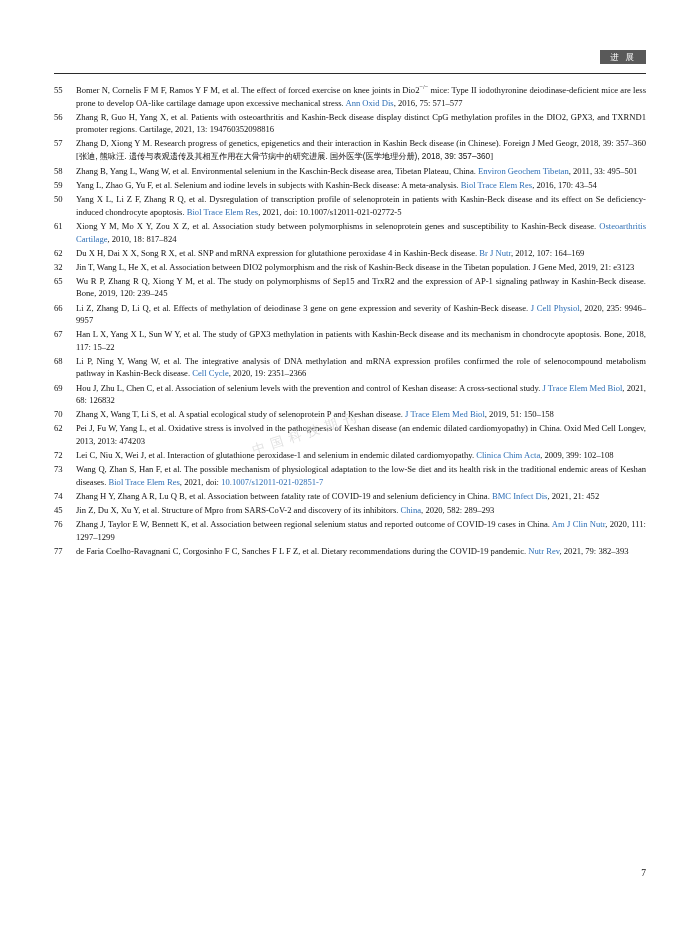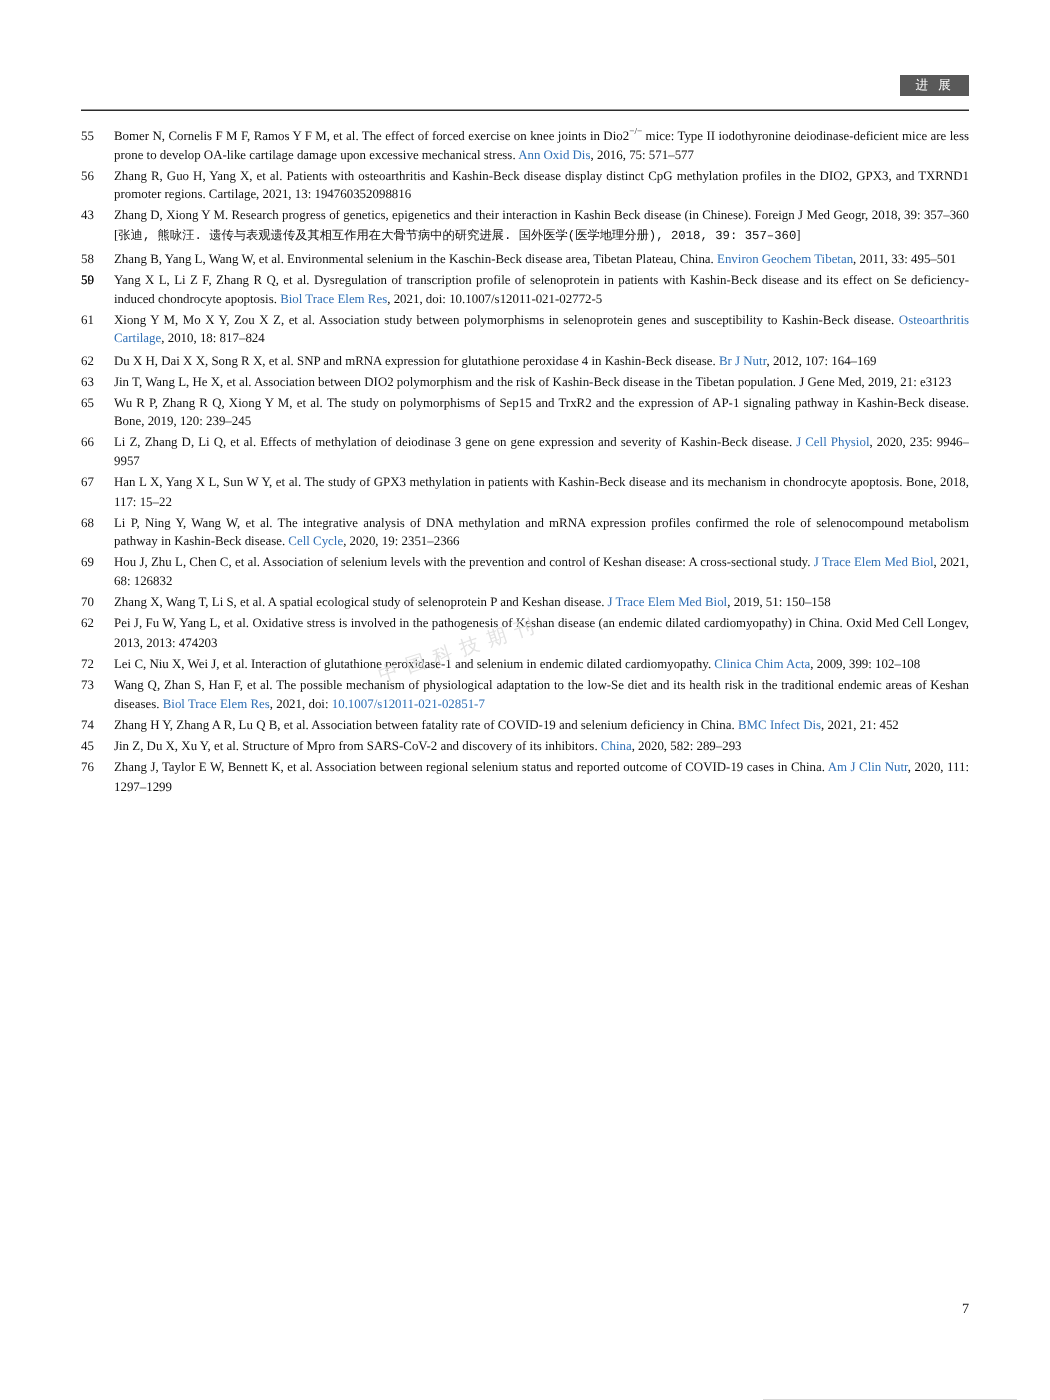--- a/index.html
+++ b/index.html
@@ -79,21 +79,21 @@
     top: 0;
     width: 15px;
     text-align: left;
     font-size: 8.6px;
     color: #111111;
   }
   .jr {
     color: #2f6fb5;
   }
   .cn {
-    font-family: Liberation Mono, monospace;
+    font-family: Liberation Sans, sans-serif;
     font-size: 8.2px;
   }
   sup {
     font-size: 6.2px;
     vertical-align: super;
     line-height: 0;
   }
   .watermark {
     position: absolute;
     left: 196px;
@@ -122,39 +122,40 @@
 
     <div class="header">
       <div class="header-tag">进 展</div>
       <div class="rule"></div>
     </div>
 
     <div class="content">
       <ol class="refs" id="refs">
           <li><span class="num">55</span><span>Bomer N, Cornelis F M F, Ramos Y F M, et al. The effect of forced exercise on knee joints in Dio2<sup>−/−</sup> mice: Type II iodothyronine deiodinase-deficient mice are less prone to develop OA-like cartilage damage upon excessive mechanical stress. <span class="jr">Ann Oxid Dis</span>, 2016, 75: 571–577</span></li>
           <li><span class="num">56</span><span>Zhang R, Guo H, Yang X, et al. Patients with osteoarthritis and Kashin-Beck disease display distinct CpG methylation profiles in the DIO2, GPX3, and TXRND1 promoter regions. Cartilage, 2021, 13: 194760352098816</span></li>
-          <li><span class="num">43</span><span>Zhang D, Xiong Y M. Research progress of genetics, epigenetics and their interaction in Kashin Beck disease (in Chinese). Foreign J Med Geogr, 2018, 39: 357–360 [<span class="cn">张迪, 熊咏汪. 遗传与表观遗传及其相互作用在大骨节病中的研究进展. 国外医学(医学地理分册), 2018, 39: 357–360</span>]</span></li>
+          <li><span class="num">57</span><span>Zhang D, Xiong Y M. Research progress of genetics, epigenetics and their interaction in Kashin Beck disease (in Chinese). Foreign J Med Geogr, 2018, 39: 357–360 [<span class="cn">张迪, 熊咏汪. 遗传与表观遗传及其相互作用在大骨节病中的研究进展. 国外医学(医学地理分册), 2018, 39: 357–360</span>]</span></li>
           <li><span class="num">58</span><span>Zhang B, Yang L, Wang W, et al. Environmental selenium in the Kaschin-Beck disease area, Tibetan Plateau, China. <span class="jr">Environ Geochem Tibetan</span>, 2011, 33: 495–501</span></li>
-          <li><span class="num">59</span></li>
+          <li><span class="num">59</span><span>Yang L, Zhao G, Yu F, et al. Selenium and iodine levels in subjects with Kashin-Beck disease: A meta-analysis. <span class="jr">Biol Trace Elem Res</span>, 2016, 170: 43–54</span></li>
           <li><span class="num">50</span><span>Yang X L, Li Z F, Zhang R Q, et al. Dysregulation of transcription profile of selenoprotein in patients with Kashin-Beck disease and its effect on Se deficiency-induced chondrocyte apoptosis. <span class="jr">Biol Trace Elem Res</span>, 2021, doi: 10.1007/s12011-021-02772-5</span></li>
           <li><span class="num">61</span><span>Xiong Y M, Mo X Y, Zou X Z, et al. Association study between polymorphisms in selenoprotein genes and susceptibility to Kashin-Beck disease. <span class="jr">Osteoarthritis Cartilage</span>, 2010, 18: 817–824</span></li>
           <li><span class="num">62</span><span>Du X H, Dai X X, Song R X, et al. SNP and mRNA expression for glutathione peroxidase 4 in Kashin-Beck disease. <span class="jr">Br J Nutr</span>, 2012, 107: 164–169</span></li>
-          <li><span class="num">63</span><span>Jin T, Wang L, He X, et al. Association between DIO2 polymorphism and the risk of Kashin-Beck disease in the Tibetan population. J Gene Med, 2019, 21: e3123</span></li>
+          <li><span class="num">32</span><span>Jin T, Wang L, He X, et al. Association between DIO2 polymorphism and the risk of Kashin-Beck disease in the Tibetan population. J Gene Med, 2019, 21: e3123</span></li>
           <li><span class="num">65</span><span>Wu R P, Zhang R Q, Xiong Y M, et al. The study on polymorphisms of Sep15 and TrxR2 and the expression of AP-1 signaling pathway in Kashin-Beck disease. Bone, 2019, 120: 239–245</span></li>
           <li><span class="num">66</span><span>Li Z, Zhang D, Li Q, et al. Effects of methylation of deiodinase 3 gene on gene expression and severity of Kashin-Beck disease. <span class="jr">J Cell Physiol</span>, 2020, 235: 9946–9957</span></li>
           <li><span class="num">67</span><span>Han L X, Yang X L, Sun W Y, et al. The study of GPX3 methylation in patients with Kashin-Beck disease and its mechanism in chondrocyte apoptosis. Bone, 2018, 117: 15–22</span></li>
           <li><span class="num">68</span><span>Li P, Ning Y, Wang W, et al. The integrative analysis of DNA methylation and mRNA expression profiles confirmed the role of selenocompound metabolism pathway in Kashin-Beck disease. <span class="jr">Cell Cycle</span>, 2020, 19: 2351–2366</span></li>
           <li><span class="num">69</span><span>Hou J, Zhu L, Chen C, et al. Association of selenium levels with the prevention and control of Keshan disease: A cross-sectional study. <span class="jr">J Trace Elem Med Biol</span>, 2021, 68: 126832</span></li>
           <li><span class="num">70</span><span>Zhang X, Wang T, Li S, et al. A spatial ecological study of selenoprotein P and Keshan disease. <span class="jr">J Trace Elem Med Biol</span>, 2019, 51: 150–158</span></li>
           <li><span class="num">62</span><span>Pei J, Fu W, Yang L, et al. Oxidative stress is involved in the pathogenesis of Keshan disease (an endemic dilated cardiomyopathy) in China. Oxid Med Cell Longev, 2013, 2013: 474203</span></li>
           <li><span class="num">72</span><span>Lei C, Niu X, Wei J, et al. Interaction of glutathione peroxidase-1 and selenium in endemic dilated cardiomyopathy. <span class="jr">Clinica Chim Acta</span>, 2009, 399: 102–108</span></li>
           <li><span class="num">73</span><span>Wang Q, Zhan S, Han F, et al. The possible mechanism of physiological adaptation to the low-Se diet and its health risk in the traditional endemic areas of Keshan diseases. <span class="jr">Biol Trace Elem Res</span>, 2021, doi: <span class="jr">10.1007/s12011-021-02851-7</span></span></li>
           <li><span class="num">74</span><span>Zhang H Y, Zhang A R, Lu Q B, et al. Association between fatality rate of COVID-19 and selenium deficiency in China. <span class="jr">BMC Infect Dis</span>, 2021, 21: 452</span></li>
           <li><span class="num">45</span><span>Jin Z, Du X, Xu Y, et al. Structure of Mpro from SARS-CoV-2 and discovery of its inhibitors. <span class="jr">China</span>, 2020, 582: 289–293</span></li>
           <li><span class="num">76</span><span>Zhang J, Taylor E W, Bennett K, et al. Association between regional selenium status and reported outcome of COVID-19 cases in China. <span class="jr">Am J Clin Nutr</span>, 2020, 111: 1297–1299</span></li>
+          <li><span class="num">77</span><span>de Faria Coelho-Ravagnani C, Corgosinho F C, Sanches F L F Z, et al. Dietary recommendations during the COVID-19 pandemic. <span class="jr">Nutr Rev</span>, 2021, 79: 382–393</span></li>
         </ol>
     </div>
 
     <div class="watermark">中国科技期刊</div>
 
     <div class="footer-num">7</div>
   </div>
 </div>
 
 </body></html>

